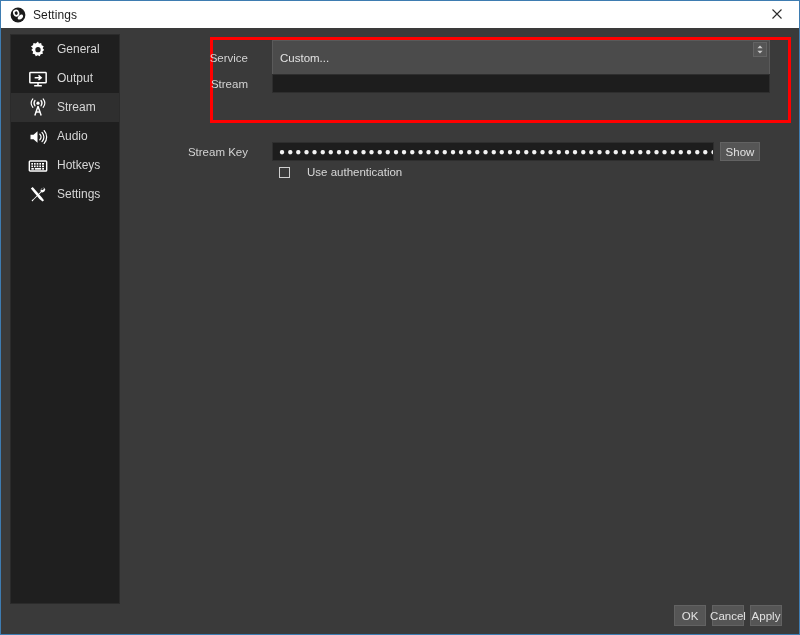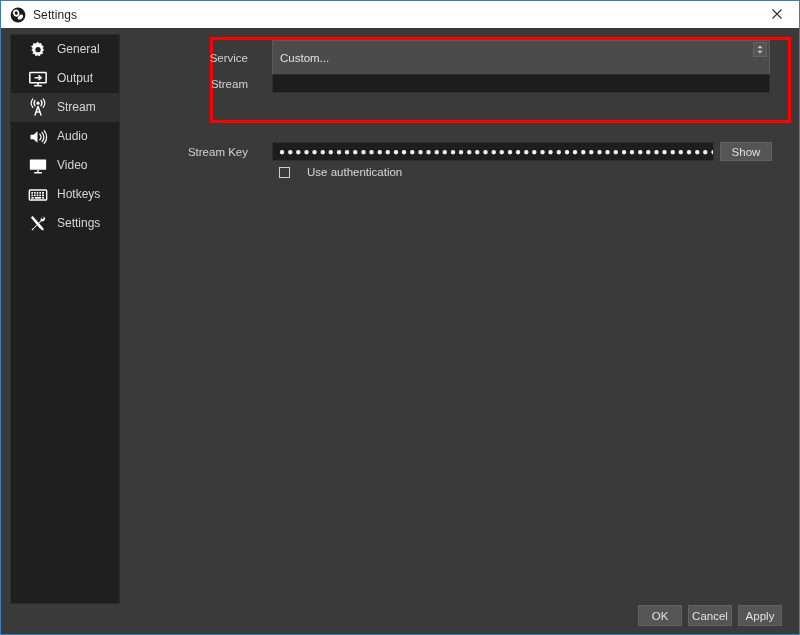--- a/index.html
+++ b/index.html
@@ -201,21 +201,21 @@
     line-height: 1;
     white-space: nowrap;
     overflow: hidden;
     text-overflow: clip;
     display: block;
     width: 436px;
     padding-top: 1px;
   }
   .show-btn {
     margin-left: 6px;
-    width: 52px;
+    width: 40px;
     height: 19px;
     background: #555555;
     border: 1px solid #626262;
     box-sizing: border-box;
     color: #e0e0e0;
     font-size: 11.5px;
     display: flex;
     align-items: center;
     justify-content: center;
   }
@@ -243,21 +243,21 @@
 
   
   .buttonbar {
     position: absolute;
     right: 17px;
     bottom: 8px;
     display: flex;
     gap: 6px;
   }
   .dlg-btn {
-    width: 44px;
+    width: 32px;
     height: 21px;
     background: #555555;
     border: 1px solid #626262;
     box-sizing: border-box;
     color: #e2e2e2;
     font-size: 11.5px;
     display: flex;
     align-items: center;
     justify-content: center;
   }
@@ -329,29 +329,20 @@
           <svg width="22" height="20" viewBox="0 0 24 24">
             <path d="M3 9.2h3.6L11.4 5v14L6.6 14.8H3z" fill="#ffffff"></path>
             <path d="M14.2 8.6a4.6 4.6 0 010 6.8" stroke="#ffffff" stroke-width="1.5" fill="none" stroke-linecap="round"></path>
             <path d="M16.8 6.4a8 8 0 010 11.2" stroke="#ffffff" stroke-width="1.5" fill="none" stroke-linecap="round"></path>
             <path d="M19.4 4.4a11.2 11.2 0 010 15.2" stroke="#ffffff" stroke-width="1.5" fill="none" stroke-linecap="round"></path>
           </svg>
         </span>
         <span class="nav-label">Audio</span>
       </div>
 
-      <div class="nav-item">
-        <span class="nav-icon">
-          <svg width="22" height="20" viewBox="0 0 24 24">
-            <rect x="2.2" y="4.2" width="19.6" height="12.4" rx="0.8" fill="#ffffff"></rect>
-            <path d="M12 16.6 V19.4 M7.4 20.2 H16.6" stroke="#ffffff" stroke-width="1.8" fill="none"></path>
-          </svg>
-        </span>
-        <span class="nav-label">Video</span>
-      </div>
 
       <div class="nav-item">
         <span class="nav-icon">
           <svg width="22" height="20" viewBox="0 0 24 24">
             <rect x="1.6" y="6" width="20.8" height="12" rx="1" fill="none" stroke="#ffffff" stroke-width="1.7"></rect>
             <g fill="#ffffff">
               <rect x="4" y="8.4" width="2" height="2"></rect>
                 <rect x="7.2" y="8.4" width="2" height="2"></rect>
               <rect x="10.4" y="8.4" width="2" height="2"></rect>
                 <rect x="13.6" y="8.4" width="2" height="2"></rect>

